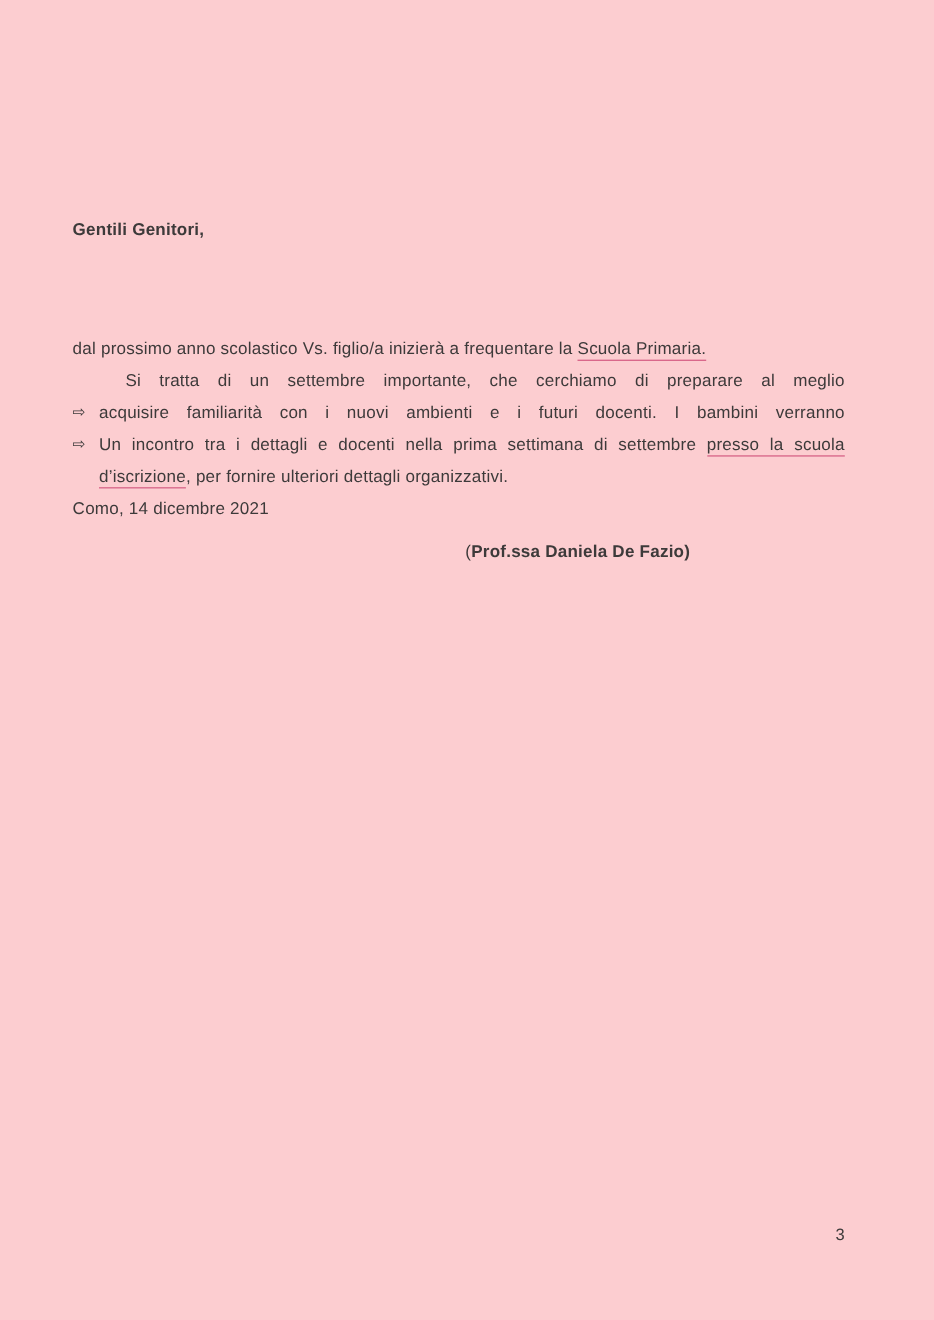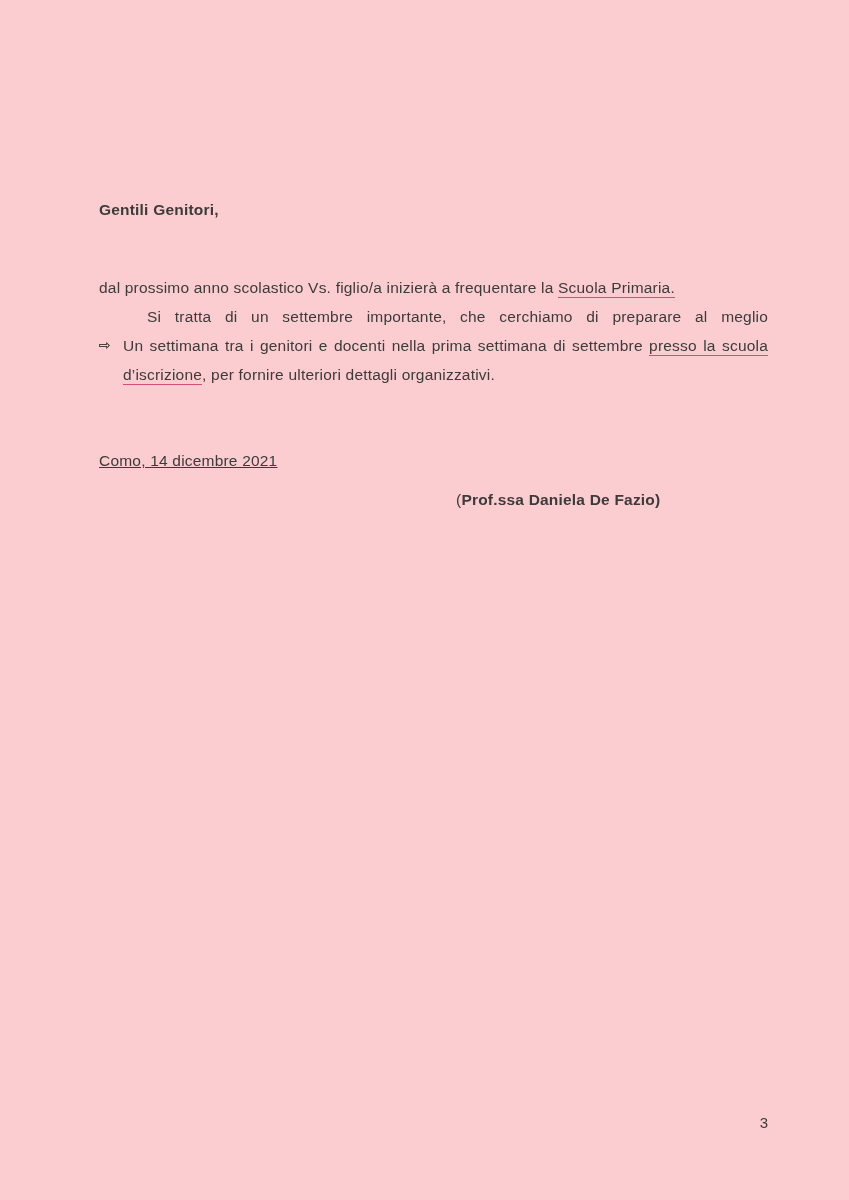--- a/index.html
+++ b/index.html
@@ -14,29 +14,29 @@
     background: #fccdd0;
     color: #3d3a3a;
     font-family: "Liberation Sans", "DejaVu Sans", sans-serif;
     font-size: 15.5px;
     letter-spacing: 0.2px;
     line-height: 29px;
     overflow: hidden;
   }
 
   .content {
-    padding: 195px 81px 0 99px;
+    padding: 195px 81px 0 66px;
   }
 
   .salutation {
     font-weight: bold;
   }
 
   .para1 {
-    margin-top: 49px;
+    margin-top: 79px;
     text-align: left;
   }
 
   
   .jline {
     text-align: justify;
     text-align-last: justify;
   }
   .lline {
     text-align: left;
@@ -61,22 +61,20 @@
     top: 0;
     font-family: "DejaVu Sans", sans-serif;
     font-size: 14px;
   }
 
   .closing {
     padding-left: 24px;
   }
 
   .dateline {
-    margin-top: 57px;
-    text-decoration: underline;
   }
 
   .sig-role {
     margin-top: 120px;
     margin-left: 355px;
     font-style: italic;
   }
   .sig-name {
     margin-top: 10px;
     margin-left: 357px;
@@ -101,25 +99,26 @@
 
     <div class="salutation">Gentili Genitori,</div>
 
     <div class="para1"><span>dal prossimo anno scolastico Vs. figlio/a inizierà a frequentare la </span><span class="ulink">Scuola Primaria.</span></div>
 
     <div class="jline indent-first">Si tratta di un settembre importante, che cerchiamo di preparare al meglio</div>
 
 
     <div class="bullet">
       <span class="marker">⇨</span>
+      <div class="jline">acquisire familiarità con i nuovi ambienti e i futuri docenti. I bambini verranno</div>
     </div>
 
     <div class="bullet">
       <span class="marker">⇨</span>
-      <div class="jline"><span>Un settimana tra i genitori e docenti nella prima settimana di settembre </span><span class="ulink">presso la scuola</span></div>
+      <div class="jline"><span>Un incontro tra i dettagli e docenti nella prima settimana di settembre </span><span class="ulink">presso la scuola</span></div>
       <div class="lline"><span class="ulink">d’iscrizione</span><span>, per fornire ulteriori dettagli organizzativi.</span></div>
     </div>
 
 
     <div class="dateline">Como, 14 dicembre 2021</div>
 
 
     <div class="sig-name"><span>(</span><span class="bold">Prof.ssa Daniela De Fazio)</span></div>
 
   </div>

